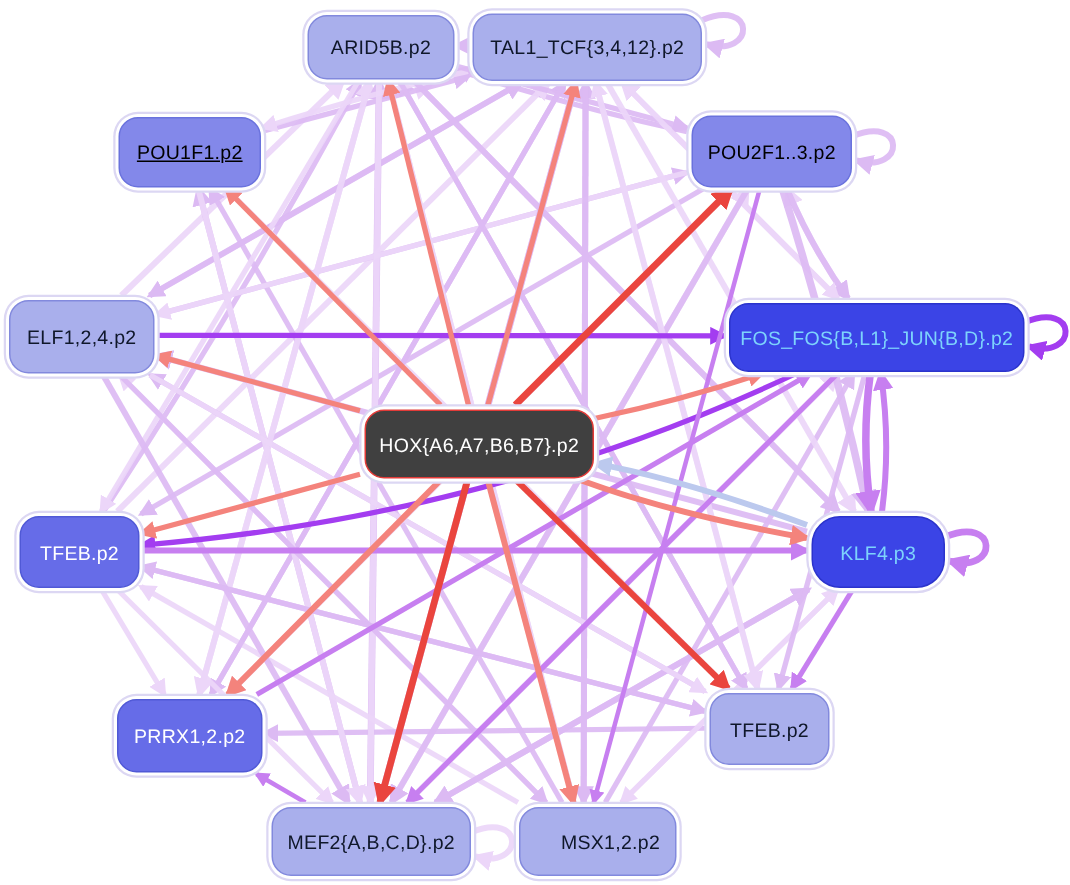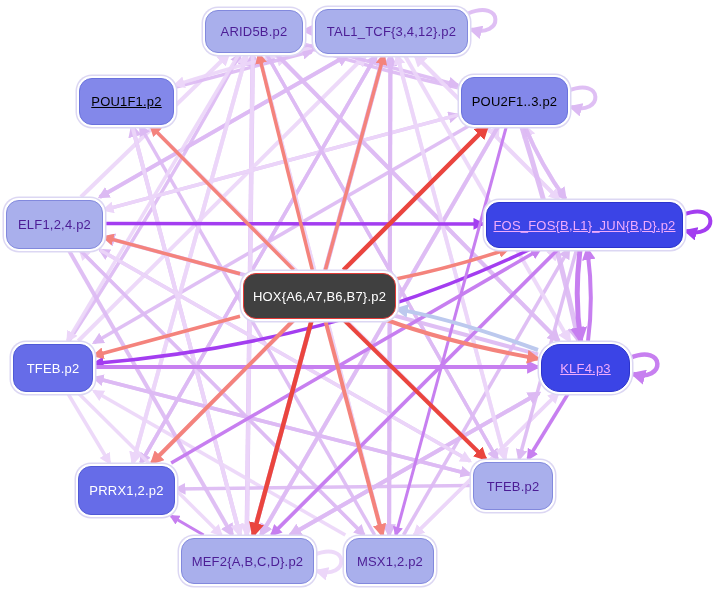--- a/index.html
+++ b/index.html
@@ -2,24 +2,24 @@
 <html><head>
 <meta charset="utf-8">
 <style>
   html,body{margin:0;padding:0;background:#ffffff;}
   body{width:713px;height:590px;overflow:hidden;font-family:"Liberation Sans",sans-serif;}
   #canvas{position:relative;width:713px;height:590px;background:#ffffff;}
   #edge-svg{position:absolute;left:0;top:0;width:713px;height:590px;}
   .node{position:absolute;display:flex;align-items:center;justify-content:center;
         border-radius:13px;font-size:13px;letter-spacing:.2px;white-space:nowrap;
         box-shadow:0 0 0 2px #ffffff,0 0 0 3.5px #dcd7f3;cursor:pointer;}
-  .n-light{background:#a9afec;border:1.5px solid #8289dd;color:#4c1d95;}
+  .n-light{background:#a9afec;border:1.5px solid #8289dd;color:#0f172a;}
   .n-mediumlight{background:#8388ea;border:1.5px solid #6a72dd;color:#000000;}
   .n-medium{background:#666ce8;border:1.5px solid #5059d6;color:#ffffff;}
-  .n-dark{background:#3b44e6;border:1.5px solid #2b33cc;color:#f0abfc;text-decoration:underline;}
+  .n-dark{background:#3b44e6;border:1.5px solid #2b33cc;color:#7dd3fc;}
   .n-red{background:#404040;border:1.5px solid #e23b38;color:#ffffff;}
 </style>
 </head>
 <body>
 
 <div id="canvas">
   <svg id="edge-svg" xmlns="http://www.w3.org/2000/svg" viewBox="0 0 713 590">
       <defs>
         <marker id="arr-lav" viewBox="0 0 10 10" refX="8" refY="5" markerWidth="3.4" markerHeight="3.4" orient="auto">
           <path d="M0,0 L10,5 L0,10 z" fill="#dcbaf3"></path>
@@ -142,15 +142,15 @@
       <div class="node n-mediumlight" style="left: 79px; top: 78px; width: 93px; height: 45px; text-decoration: underline;">POU1F1.p2</div>
       <div class="node n-mediumlight" style="left: 461px; top: 77px; width: 105px; height: 46px;">POU2F1..3.p2</div>
       <div class="node n-light" style="left: 6px; top: 200px; width: 95px; height: 47px;">ELF1,2,4.p2</div>
       <div class="node n-dark" style="left: 486px; top: 202px; width: 195px; height: 44px;">FOS_FOS{B,L1}_JUN{B,D}.p2</div>
       <div class="node n-red" style="left: 243px; top: 273px; width: 151px; height: 44px;">HOX{A6,A7,B6,B7}.p2</div>
       <div class="node n-medium" style="left: 13px; top: 344px; width: 78px; height: 46px;">TFEB.p2</div>
       <div class="node n-dark" style="left: 541px; top: 344px; width: 87px; height: 46px; border-radius: 19px;">KLF4.p3</div>
       <div class="node n-medium" style="left: 78px; top: 466px; width: 95px; height: 47px; text-align: right;">PRRX1,2.p2</div>
       <div class="node n-light" style="left: 473px; top: 462px; width: 78px; height: 46px;">TFEB.p2</div>
       <div class="node n-light" style="left: 181px; top: 538px; width: 131px; height: 44px;">MEF2{A,B,C,D}.p2</div>
-      <div class="node n-light" style="left: 346px; top: 538px; width: 86px; height: 44px;">MSX1,2.p2</div>
+      <div class="node n-light" style="left: 346px; top: 538px; width: 86px; height: 44px; padding-left: 17px;">MSX1,2.p2</div>
     </div>
 </div>
 
 </body></html>

